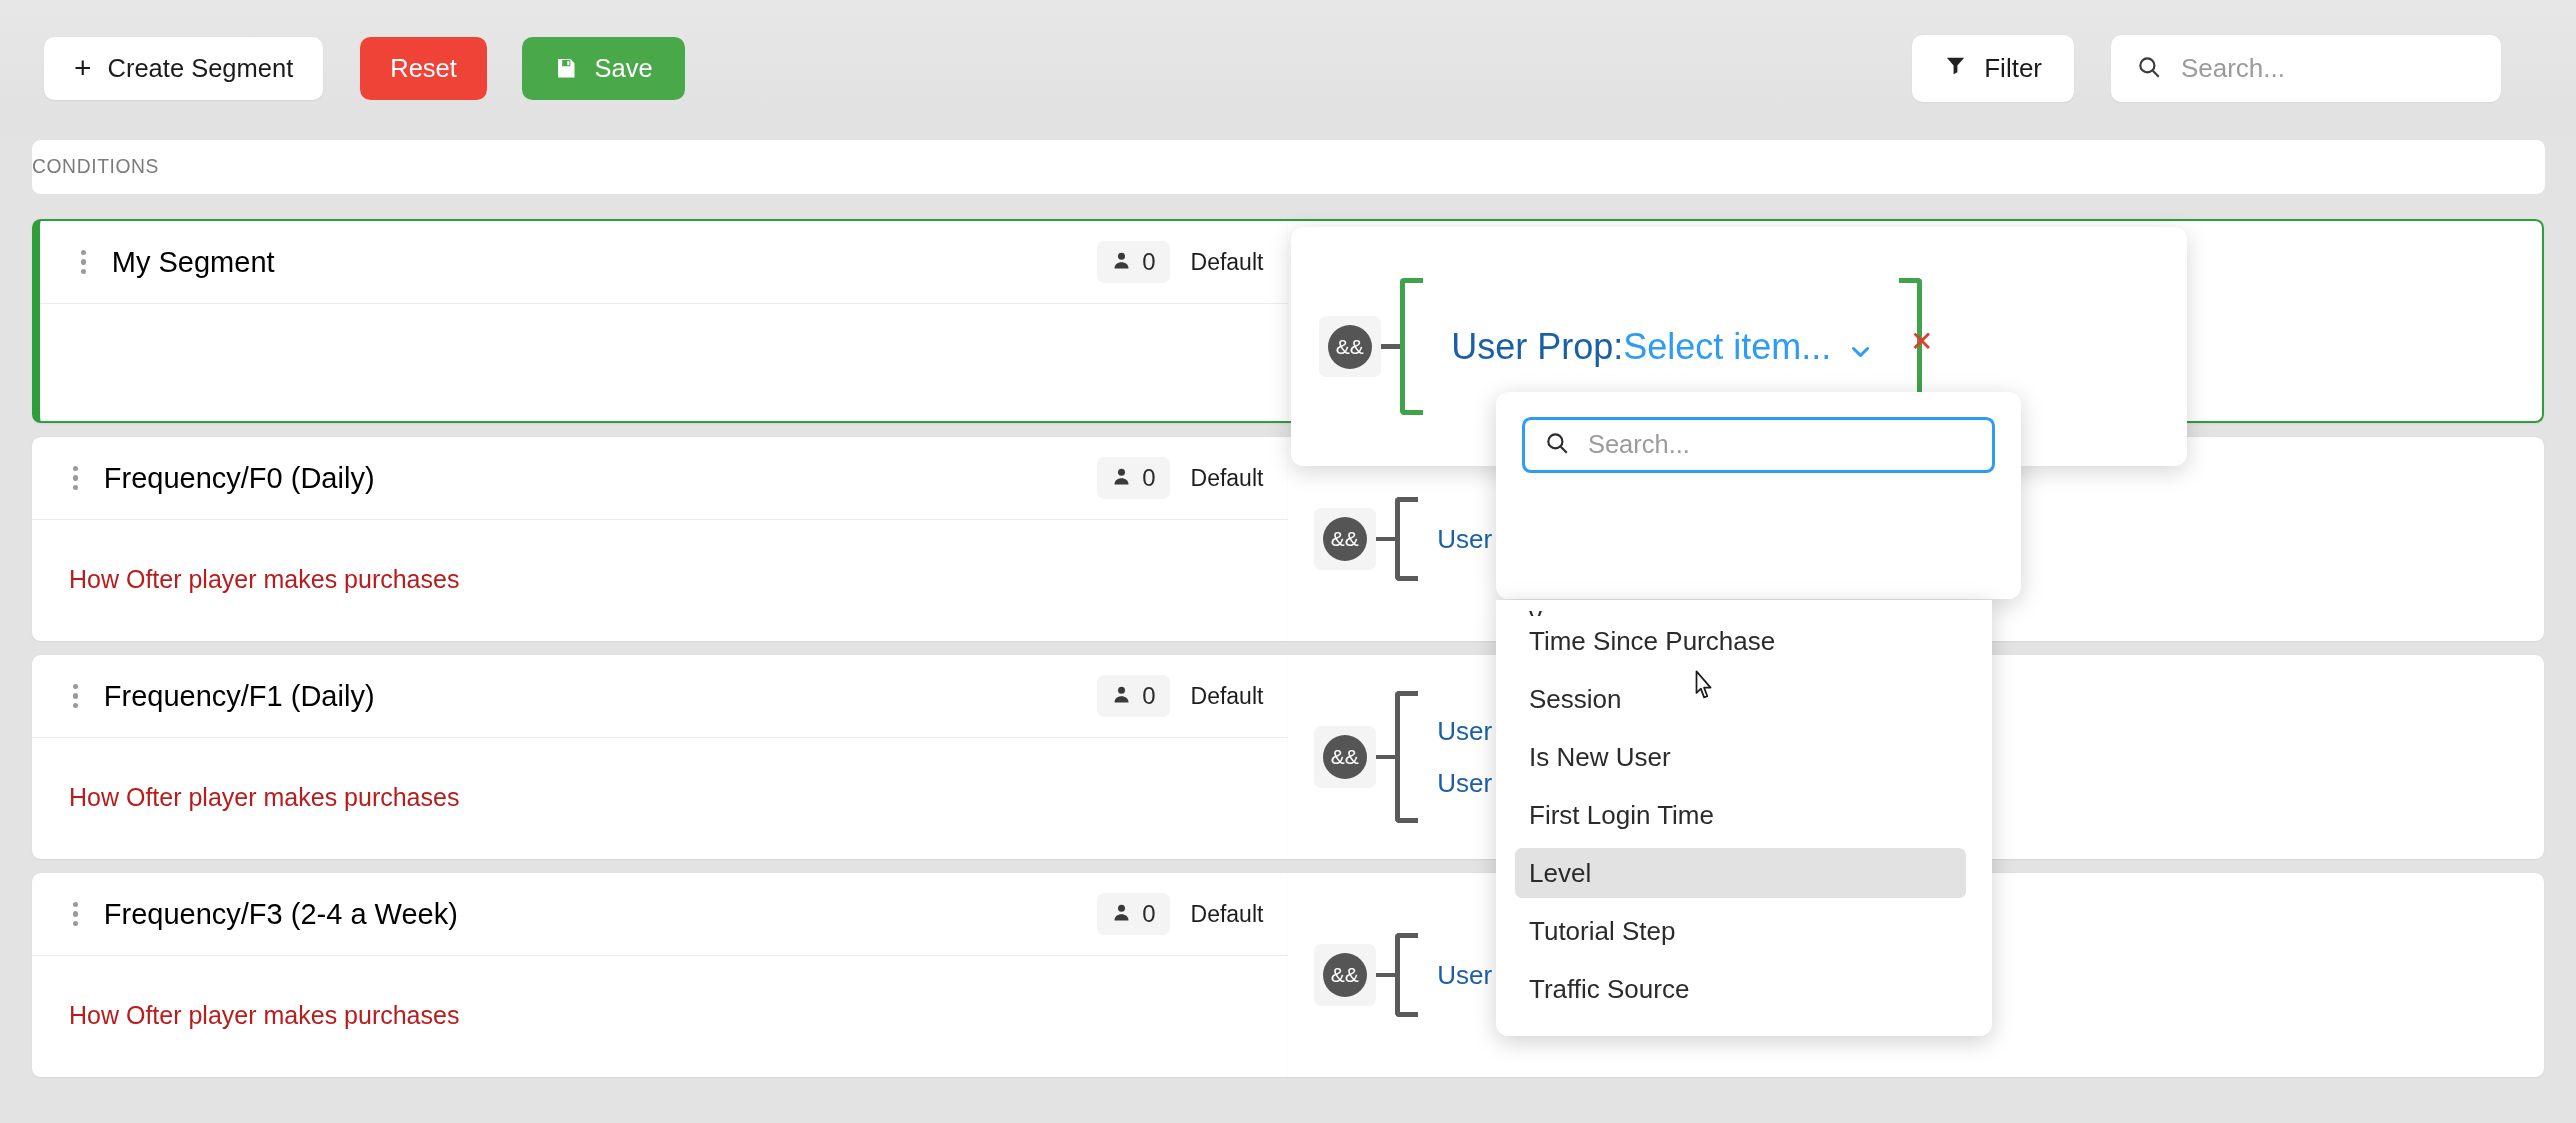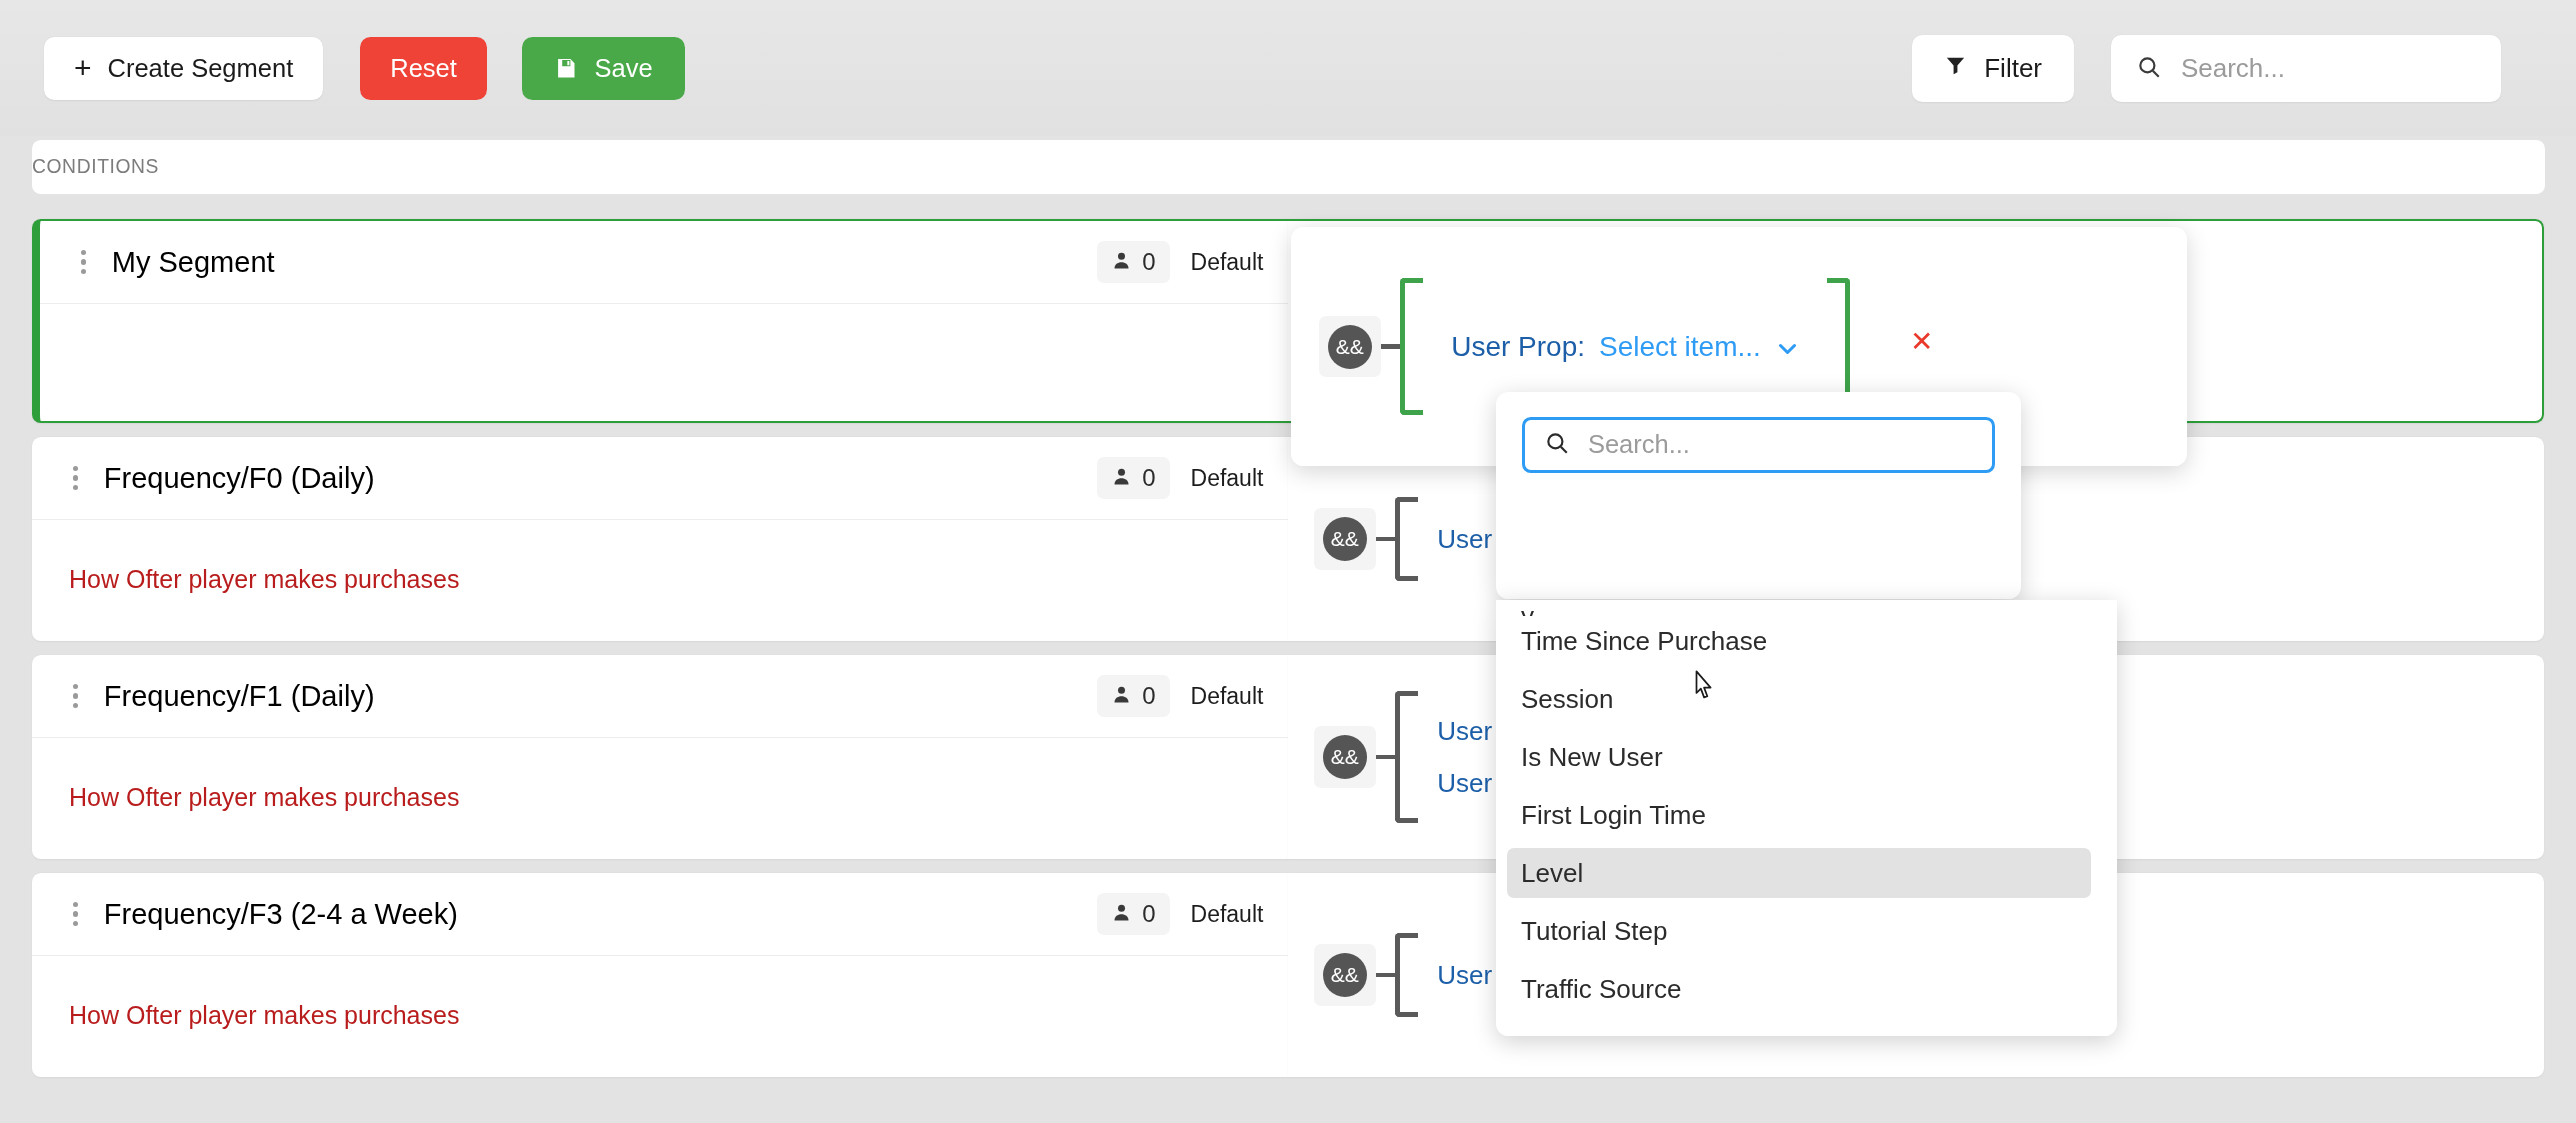--- a/index.html
+++ b/index.html
@@ -146,22 +146,22 @@
     box-shadow: 0 5.3px 23px rgba(0,0,0,.16);
     z-index: 40;
   }
   .cp-inner { display: flex; align-items: center; height: 100%; padding-left: 28px; }
   .cp-expr { display: flex; align-items: center; }
   .cp-rows {
     display: flex; flex-direction: column; justify-content: center;
     padding: 0 12.3px;
   }
   .cp-row {
-    display: flex; align-items: center; gap: 14px;
-    font-size: 28px; padding: 12.3px 16px; white-space: nowrap;
+    display: flex; align-items: center; gap: 0;
+    font-size: 36px; padding: 12.3px 16px; white-space: nowrap;
   }
   .cp-row .prop-lbl { color: #1c5fa8; }
   .cp-row .select-item { color: #2e9bf5; cursor: pointer; }
   .chev { display:inline-block; margin-left: 8.8px; }
   .cp-x {
     position: absolute; left: 619px; top: 98px;
     color: #e8392b; font-size: 28px; cursor: pointer;
   }
 
   
@@ -179,24 +179,24 @@
     background: #ffffff;
   }
   .dd-search input {
     border: none; outline: none; background: transparent; width: 100%;
     font-family: "Liberation Sans", sans-serif; font-size: 25.5px; color: #2b2b2b;
   }
   .dd-search input::placeholder { color: #9b9b9b; }
 
   .dd-list {
     position: absolute; left: 1496px; top: 600px;
-    width: 621px; height: 436px;
+    width: 496px; height: 436px;
     background: #ffffff; border-radius: 0 0 12.3px 12.3px;
     box-shadow: 0 5.3px 23px rgba(0,0,0,.18);
-    z-index: 60; padding: 0 26px 26px 11px; overflow: hidden;
+    z-index: 60; padding: 0 26px 26px 19px; overflow: hidden;
   }
   .dd-cut {
     height: 16px; overflow: hidden; color: #2b2b2b; font-size: 26px;
     padding-left: 14px; line-height: 33px;
   }
   .dd-item {
     font-size: 26px; color: #2b2b2b; padding: 8.8px 14px;
     border-radius: 7px; cursor: pointer; line-height: 1.25;
     margin-bottom: 8px;
   }

